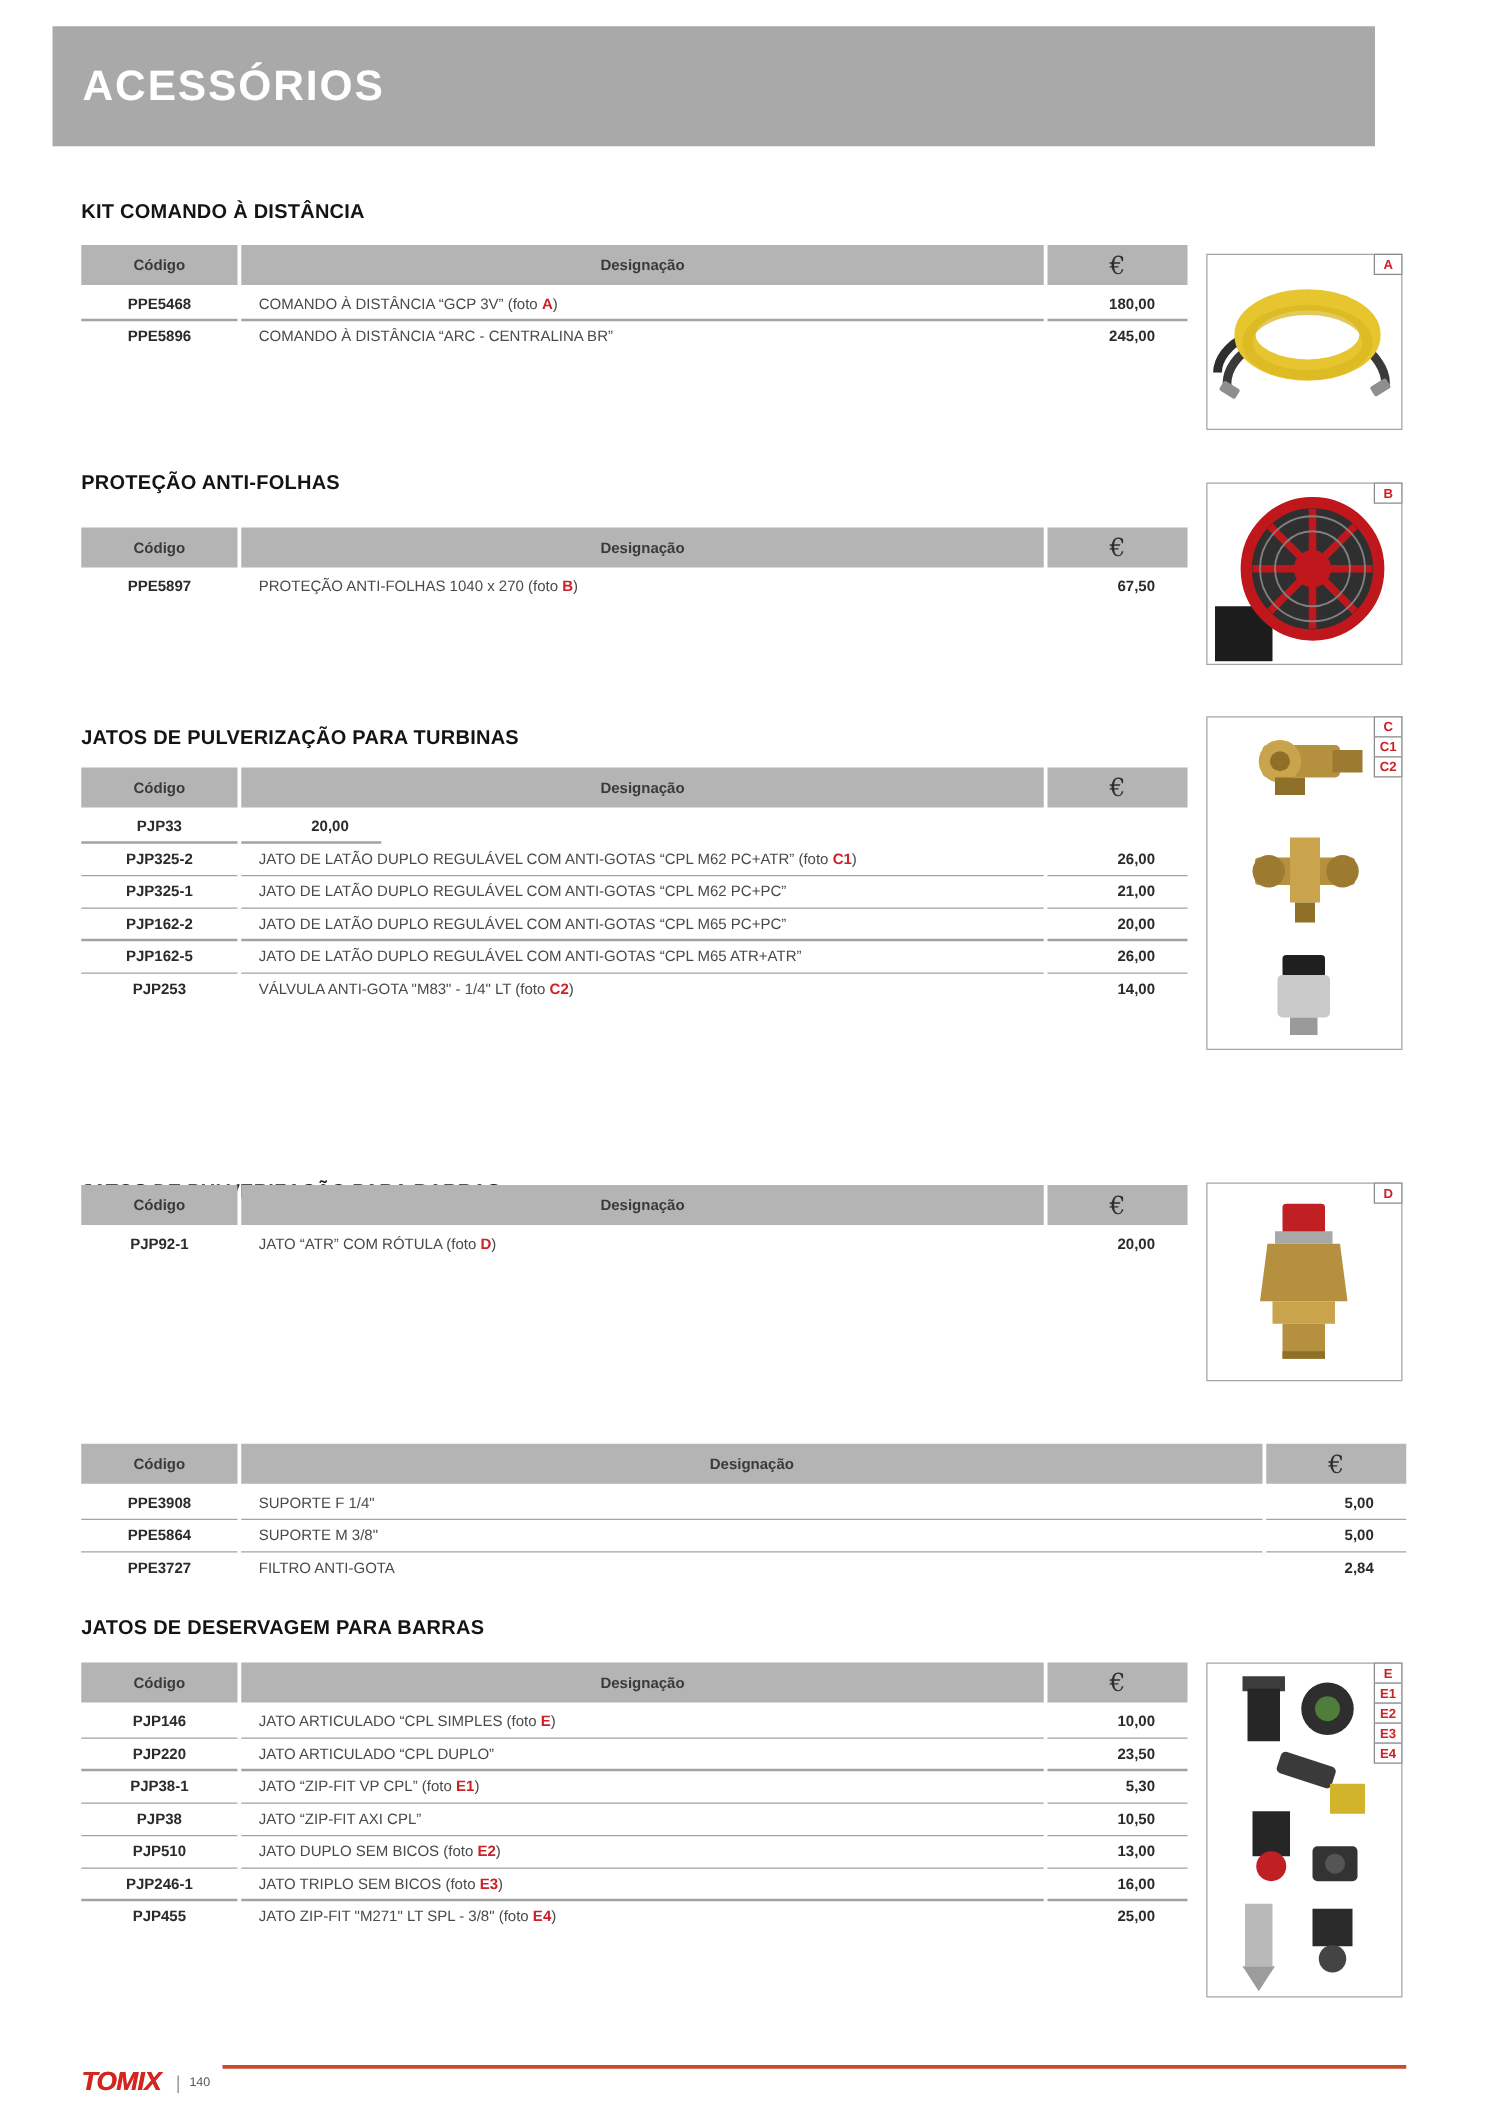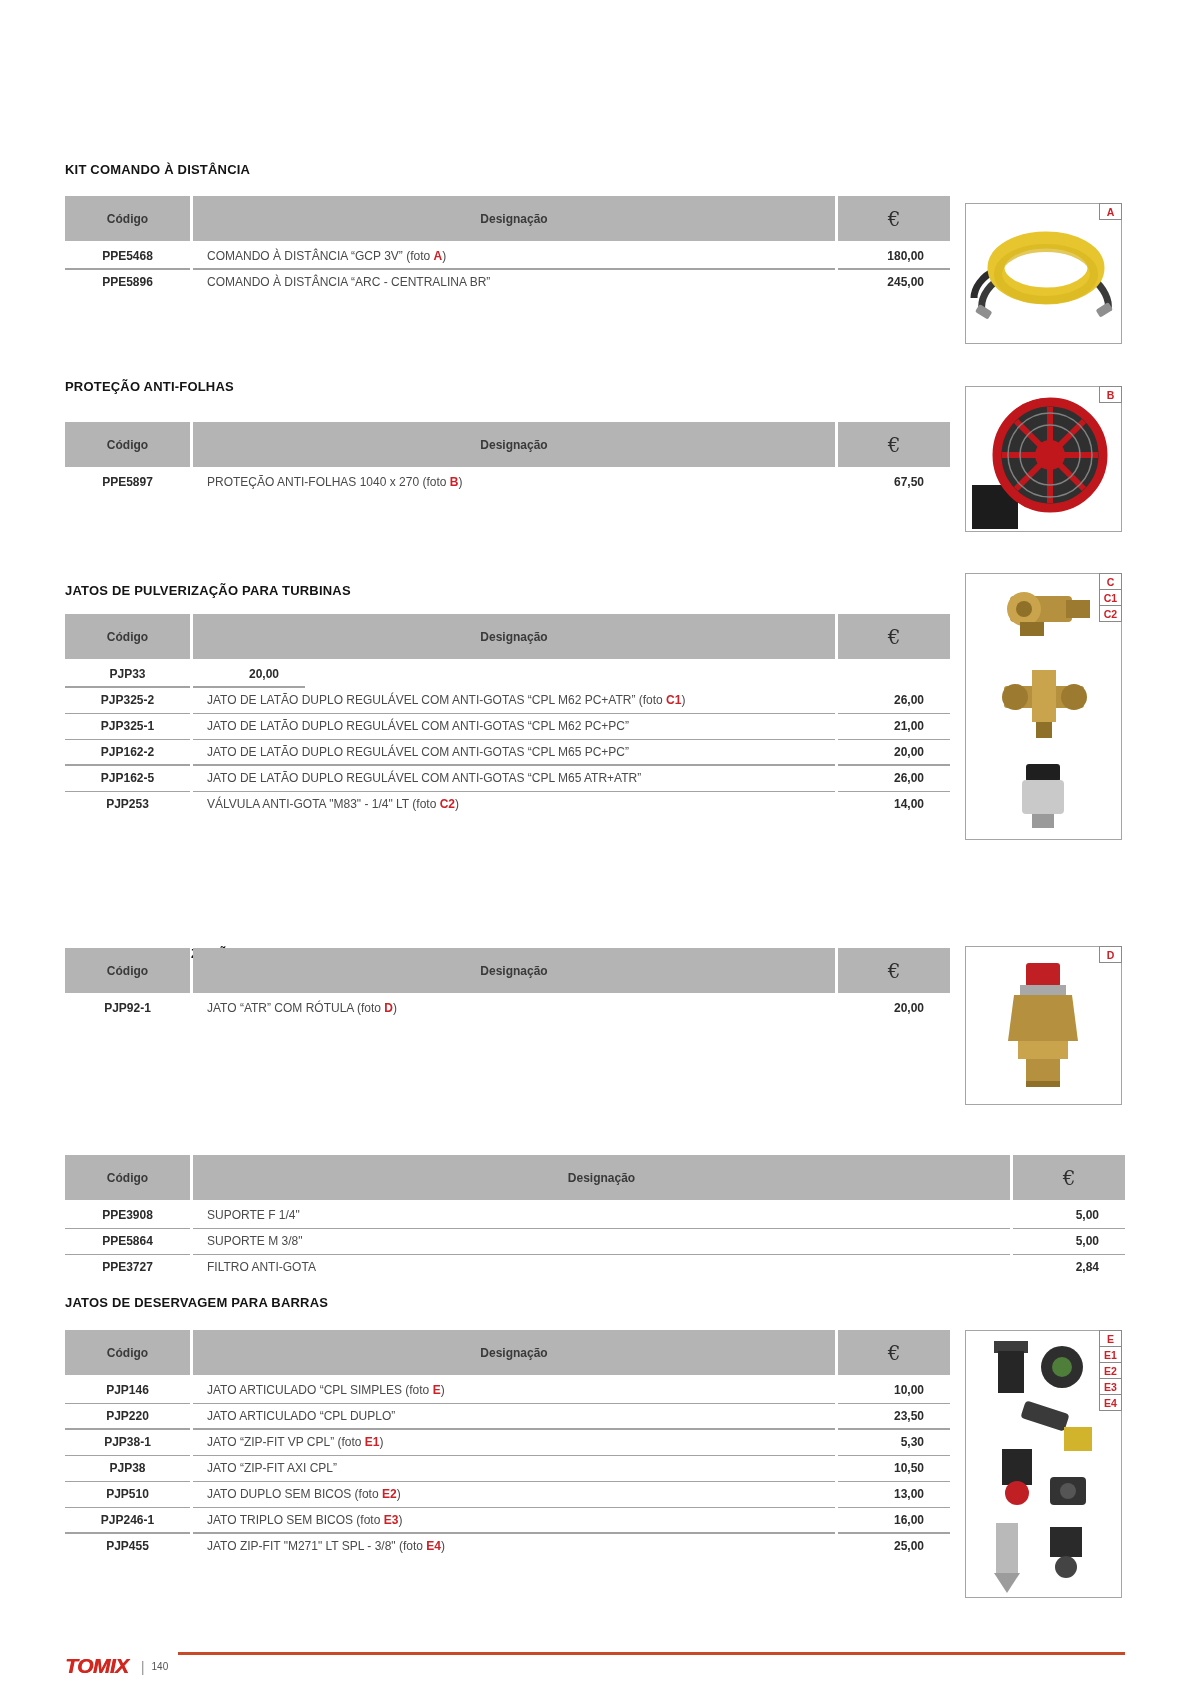--- a/index.html
+++ b/index.html
@@ -3,25 +3,25 @@
 <meta charset="utf-8">
 <style>
   * { box-sizing: border-box; }
   html,body { margin:0; padding:0; background:#fff; }
   body { font-family:"Liberation Sans", sans-serif; }
   .page { position:relative; width:1191px; height:1683px; background:#ffffff; overflow:hidden; }
 
   .banner { position:absolute; left:42px; top:21px; width:1058px; height:96px; background:#a9a9a9; display:flex; align-items:center; }
   .banner .title { margin-left:24px; color:#ffffff; font-size:34px; font-weight:bold; letter-spacing:1.5px; }
 
-  .section-title { position:absolute; left:65px; font-size:13px; font-weight:bold; color:#141414; letter-spacing:0.2px; line-height:20px; white-space:nowrap; }
+  .section-title { position:absolute; left:65px; font-size:16px; font-weight:bold; color:#141414; letter-spacing:0.2px; line-height:20px; white-space:nowrap; }
 
   .tbl { position:absolute; left:65px; width:885px; }
   .tbl.wide { width:1060px; }
-  .thead { display:flex; height:45px; }
+  .thead { display:flex; height:32px; }
   .th { background:#b4b4b4; color:#3a3a3a; font-weight:bold; font-size:12px; display:flex; align-items:center; justify-content:center; }
   .th.code  { width:125px; margin-right:3px; }
   .th.desig { flex:1; margin-right:3px; }
   .th.price { width:112px; font-weight:normal; font-size:20px; color:#2e2e2e; font-family:"DejaVu Serif", serif; }
 
   .rows { margin-top:3px; }
   .row { display:flex; height:26px; line-height:25px; font-size:12px; }
   .cell { border-bottom:1px solid #a3a3a3; }
   .row:last-child .cell { border-bottom:none; }
   .row.thick .cell { border-bottom-width:2px; }
@@ -39,20 +39,23 @@
   .footer .logo { color:#d2261f; font-size:21px; font-weight:800; font-style:italic; letter-spacing:-0.5px; text-shadow:0.5px 0 #d2261f; }
   .footer .sep { color:#9a9a9a; font-size:15px; margin:0 7px 0 12px; }
   .footer .pageno { color:#555; font-size:10px; }
   .footer-line { position:absolute; left:178px; top:1652px; width:947px; height:3px; background:#c94a28; }
 </style>
 </head>
 <body>
 
 <div class="page">
 
+  <div class="banner">
+    <div class="title">ACESSÓRIOS</div>
+  </div>
 
   <div class="section-title" style="top:160px">KIT COMANDO À DISTÂNCIA</div>
   <div class="tbl" style="top:196px">
     <div class="thead">
       <div class="th code">Código</div>
       <div class="th desig">Designação</div>
       <div class="th price">€</div>
     </div>
     <div class="rows">
       <div class="row thick">

